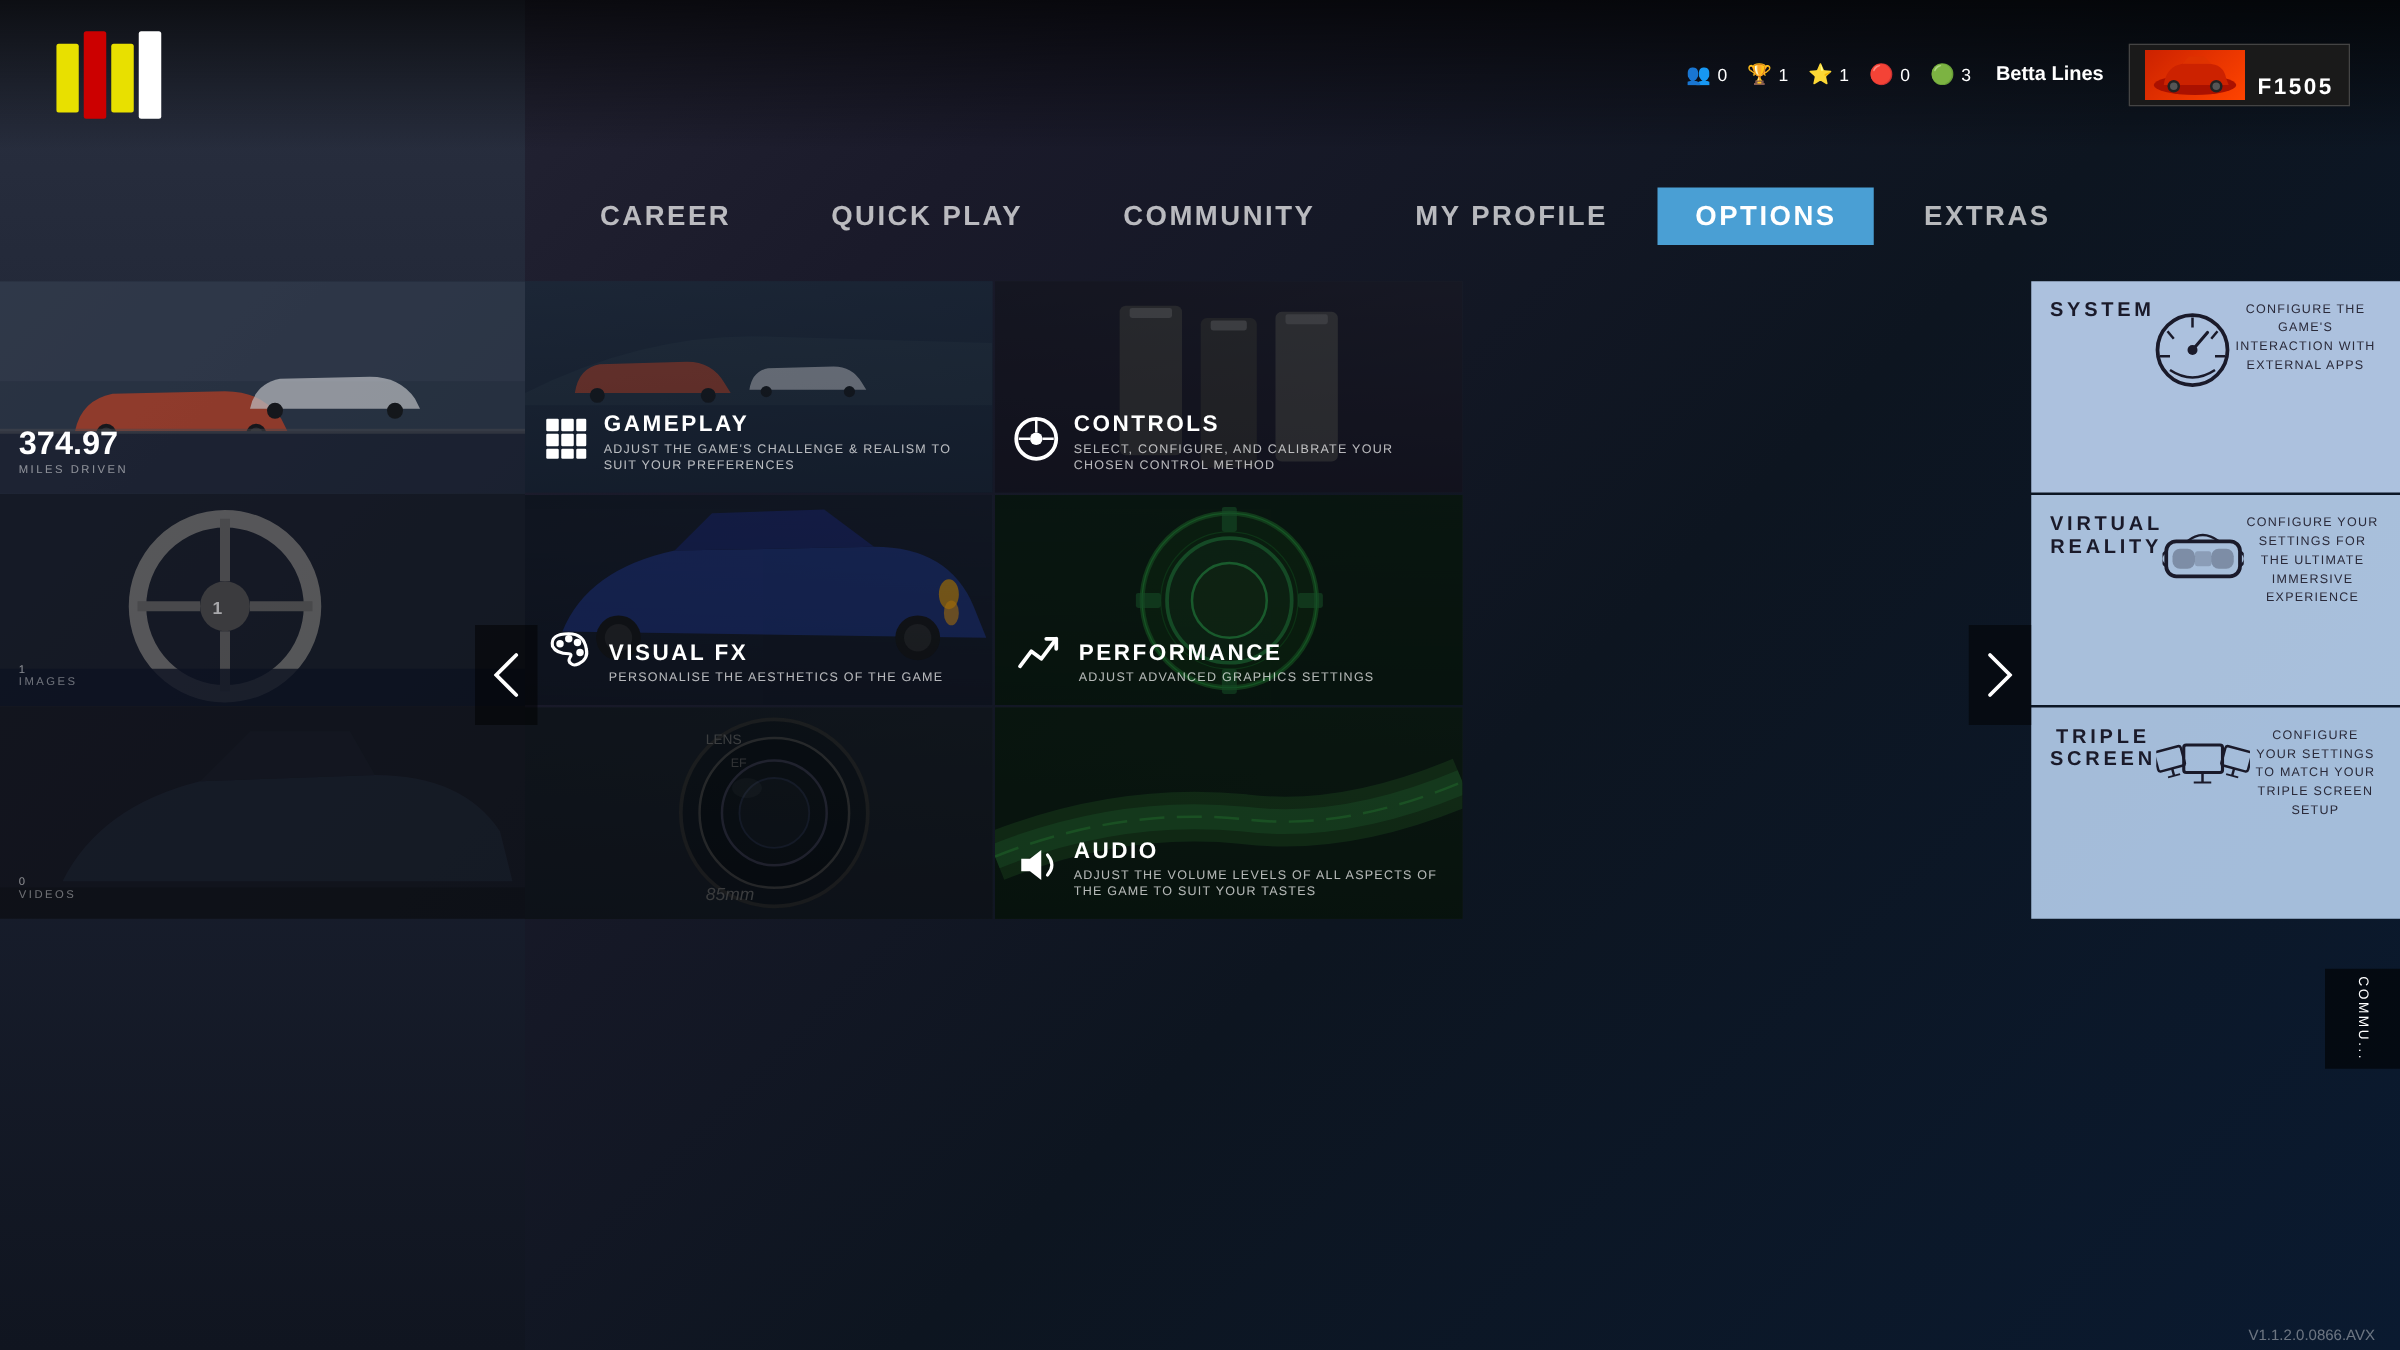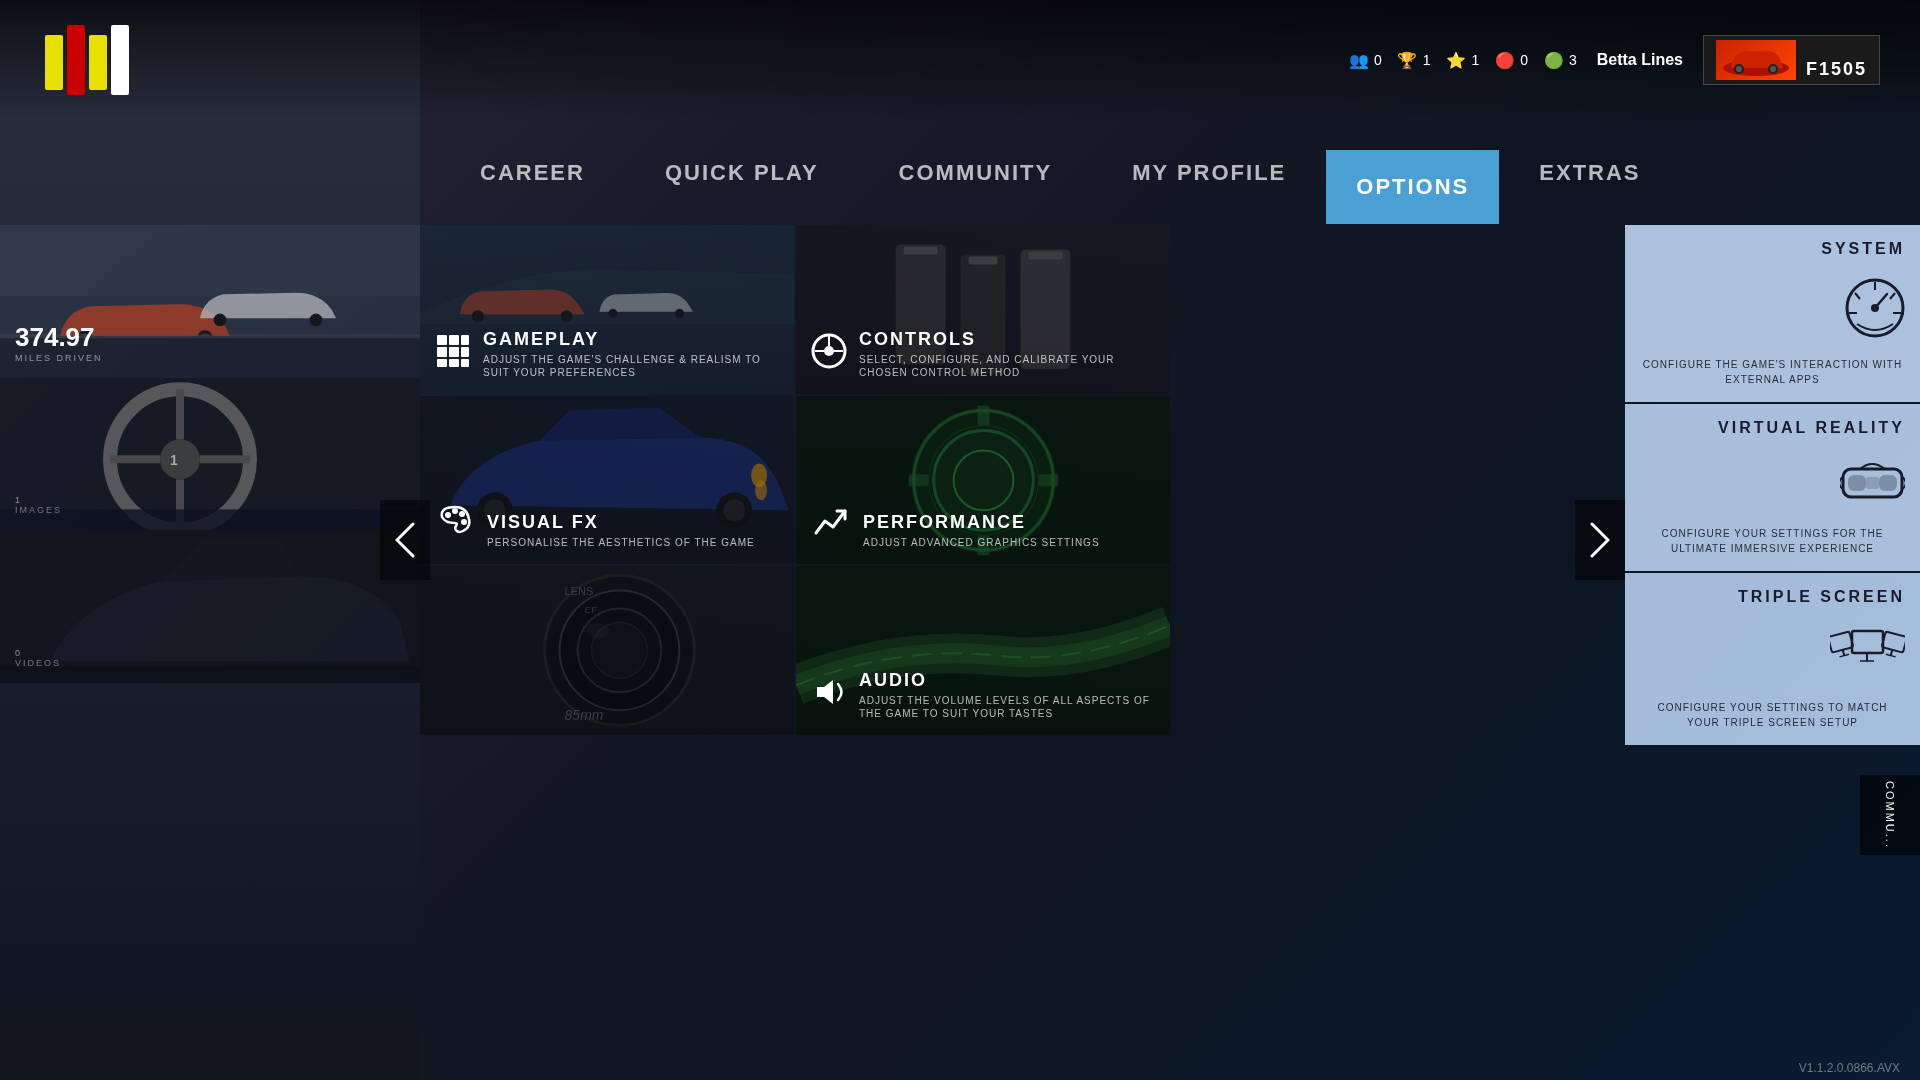--- a/index.html
+++ b/index.html
@@ -137,21 +137,21 @@
       font-weight: bold;
       letter-spacing: 2px;
       cursor: pointer;
       text-transform: uppercase;
       transition: color 0.2s;
     }
 
     .nav-options {
       background: #4a9fd4;
       color: white !important;
-      padding: 24px 30px;
+      padding: 10px 30px;
     }
 
     
     .arrow-left, .arrow-right {
       position: absolute;
       top: 50%;
       transform: translateY(-50%);
       width: 50px;
       height: 80px;
       background: rgba(0,0,0,0.5);
@@ -240,22 +240,22 @@
       display: flex;
       flex-direction: column;
       gap: 2px;
       z-index: 5;
     }
 
     .right-panel-item {
       flex: 1;
       background: rgba(200, 225, 255, 0.85);
       display: flex;
-      flex-direction: column;
-      align-items: flex-end;
+      flex-direction: row;
+      align-items: flex-start;
       justify-content: center;
       padding: 15px;
       cursor: pointer;
       text-align: center;
     }
 
     .right-panel-item:last-child {
       background: rgba(180, 210, 245, 0.85);
     }
 
@@ -313,21 +313,21 @@
       text-transform: uppercase;
       letter-spacing: 2px;
     }
 
     
     .sidebar-content {
       position: absolute;
       left: 0;
       top: 225px;
       width: 420px;
-      height: 458px;
+      height: 510px;
       z-index: 4;
       display: flex;
       flex-direction: column;
     }
 
     .sidebar-section {
       flex: 1;
       position: relative;
       overflow: hidden;
     }

